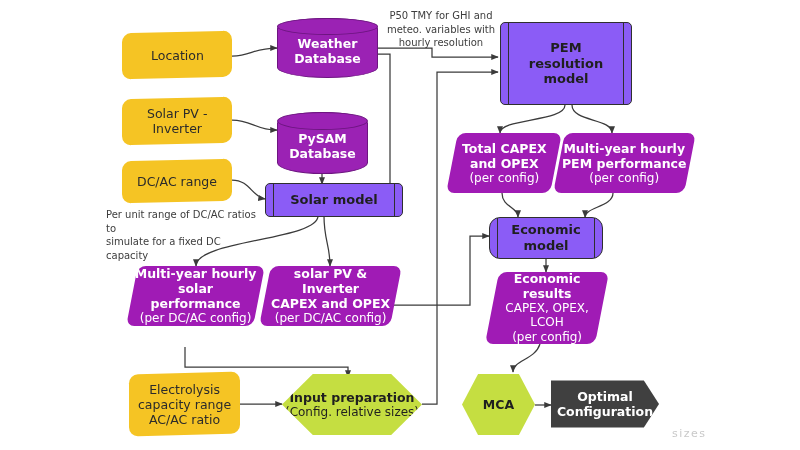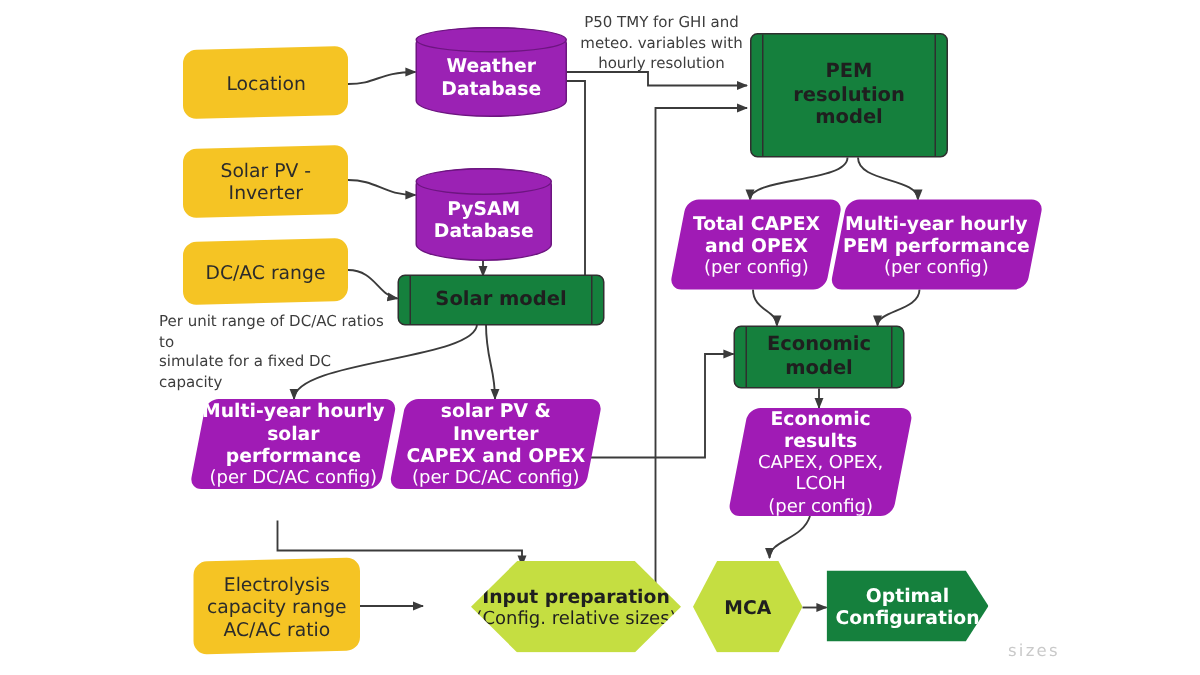--- a/index.html
+++ b/index.html
@@ -61,21 +61,21 @@
     height: 30%;
     border: 1.4px solid #6d1580;
     border-radius: 50%;
     background: #9B22B4;
     box-sizing: border-box;
   }
   .cyl .inner { position: relative; z-index: 2; margin-top: 6px; }
 
   
   .green {
-    background: #15803d;
+    background: #8b5cf6;
     color: #1f1f1f;
     font-weight: bold;
     font-size: 13px;
     border: 1.5px solid #2f2f2f;
     border-radius: 5px;
   }
   .green::before, .green::after {
     content: "";
     position: absolute;
     top: 0; bottom: 0;
@@ -100,21 +100,21 @@
   .hex {
     background: #C5DE41;
     color: #1f1f1f;
     clip-path: polygon(22% 0%, 78% 0%, 100% 50%, 78% 100%, 22% 100%, 0% 50%);
     font-size: 12px;
   }
   .hex .b { font-weight: bold; font-size: 12.5px; }
 
   
   .redarrow {
-    background: #15803d;
+    background: #404040;
     color: #ffffff;
     font-weight: bold;
     font-size: 12.5px;
     clip-path: polygon(0% 12%, 86% 12%, 100% 50%, 86% 88%, 0% 88%);
     border-radius: 6px;
   }
 
   
   .note {
     position: absolute;
@@ -245,21 +245,21 @@
   </div>
 
   <div class="node para" style="left:559px; top:133px; width:131px; height:60px;">
     <div class="inner">
       <span class="ln b">Multi-year hourly</span>
       <span class="ln b">PEM performance</span>
       <span class="ln">(per config)</span>
     </div>
   </div>
 
-  <div class="node green" style="left:489px; top:217px; width:114px; height:42px;">
+  <div class="node green" style="left:489px; top:217px; width:114px; height:42px;border-radius:11px;">
     <span class="ln">Economic</span>
     <span class="ln">model</span>
   </div>
 
   <div class="node para" style="left:132px; top:266px; width:127px; height:60px;">
     <div class="inner">
       <span class="ln b">Multi-year hourly</span>
       <span class="ln b">solar performance</span>
       <span class="ln">(per DC/AC config)</span>
     </div>
@@ -283,21 +283,21 @@
   </div>
 
   <div class="node yellow" style="left:129px; top:373px; width:111px; height:62px;">
     <div class="inner">
       <span class="ln">Electrolysis</span>
       <span class="ln">capacity range</span>
       <span class="ln">AC/AC ratio</span>
     </div>
   </div>
 
-  <div class="node hex" style="left:282px; top:374px; width:140px; height:61px;margin-left:32px;">
+  <div class="node hex" style="left:282px; top:374px; width:140px; height:61px;">
     <span class="ln b">Input preparation</span>
     <span class="ln">(Config. relative sizes)</span>
   </div>
 
   <div class="node hex" style="left:462px; top:374px; width:73px; height:61px;">
     <span class="ln b">MCA</span>
   </div>
 
   <div class="node redarrow" style="left:551px; top:373px; width:108px; height:62px;">
     <span class="ln">Optimal</span>

